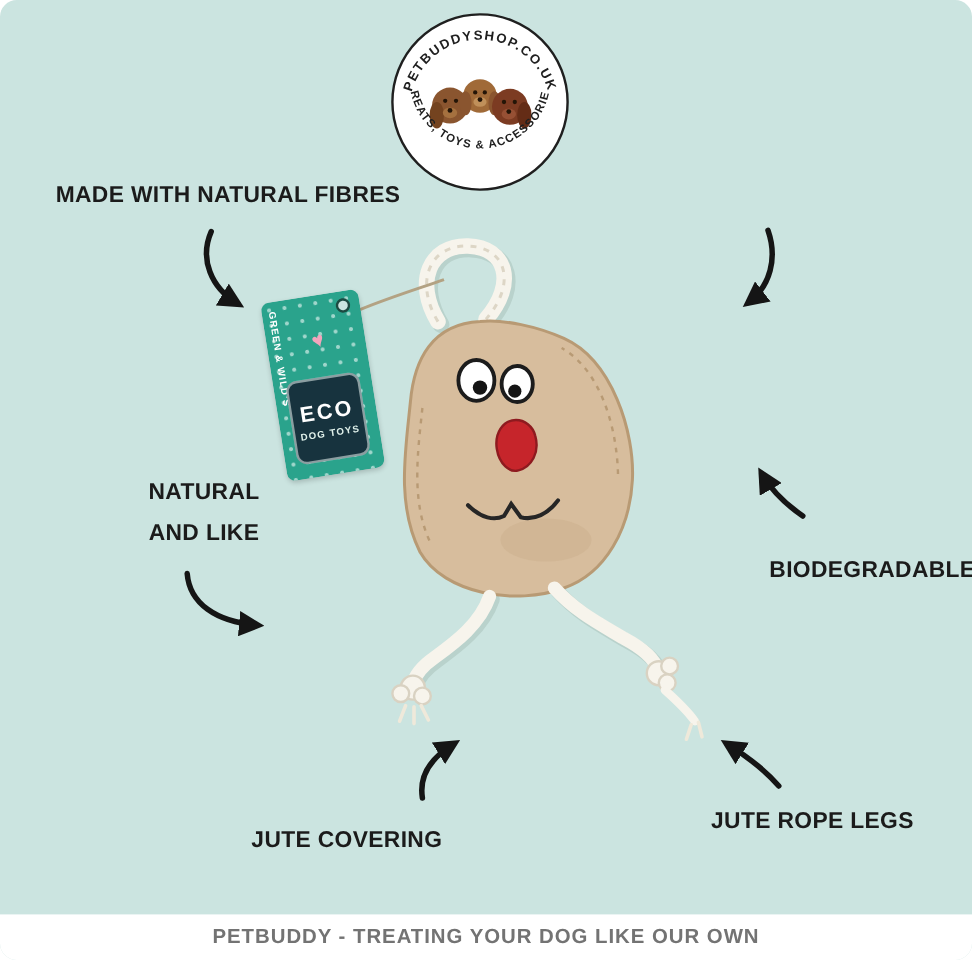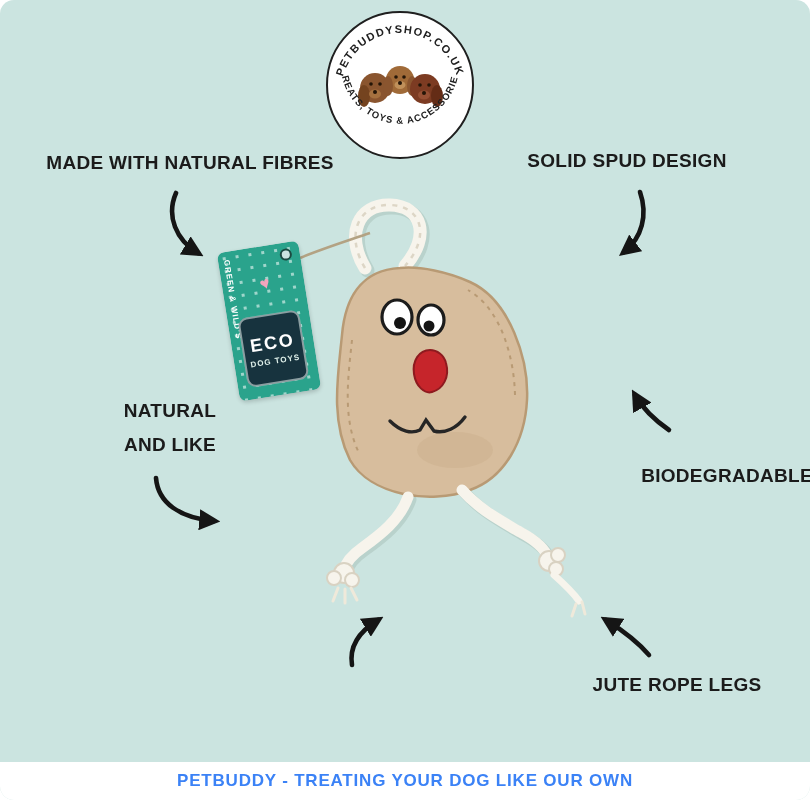--- a/index.html
+++ b/index.html
@@ -42,21 +42,21 @@
     border:2px solid rgba(235,245,242,.55);
     display:flex;flex-direction:column;align-items:center;justify-content:center;gap:3px;
   }
   .tag-badge .eco{color:#ffffff;font-weight:bold;font-size:18px;letter-spacing:2px;}
   .tag-badge .sub{color:#dff0ea;font-weight:bold;font-size:8px;letter-spacing:1px;}
   
   .footer{
     position:absolute;left:0;bottom:0;width:810px;height:38px;background:#ffffff;
     display:flex;align-items:center;justify-content:center;
   }
-  .footer span{color:#3b82f6;font-weight:bold;font-size:17px;letter-spacing:.8px;}
+  .footer span{color:#737373;font-weight:bold;font-size:17px;letter-spacing:.8px;}
 </style>
 </head>
 <body>
 
 <div class="canvas">
 
   <svg class="layer" viewBox="0 0 810 800" aria-hidden="true">
 
     <g stroke="#b9d2cc" fill="none" stroke-linecap="round" transform="translate(2.5,2.5)">
       <path d="M365,268 C345,235 358,204 390,205 C422,206 431,236 405,266" stroke-width="14"></path>
@@ -171,25 +171,25 @@
         <circle cx="104" cy="75" r="1.8" fill="#241507"></circle>
         <circle cx="99" cy="83" r="2" fill="#241507"></circle>
       </g>
       <text font-family="Liberation Sans, DejaVu Sans, sans-serif" font-size="9.5" font-weight="bold" fill="#202020" letter-spacing="1">
         <textPath href="#arc-bottom" startOffset="50%" text-anchor="middle">TREATS, TOYS &amp; ACCESSORIES</textPath>
       </text>
     </svg>
   </div>
 
   <div class="callout" style="left:190px;top:152px;">MADE WITH NATURAL FIBRES</div>
-  <div class="callout" style="left:627px;top:150px;">SOLID SPUD DESIGN</div>
   <div class="callout two-line" style="left:170px;top:394px;">
     <div>NATURAL</div>
     <div>AND LIKE</div>
   </div>
   <div class="callout" style="left:727px;top:465px;">BIODEGRADABLE</div>
+  <div class="callout" style="left:289px;top:690px;">JUTE COVERING</div>
   <div class="callout" style="left:677px;top:674px;">JUTE ROPE LEGS</div>
 
   <div class="footer">
     <span>PETBUDDY - TREATING YOUR DOG LIKE OUR OWN</span>
   </div>
 
 </div>
 
 </body></html>

